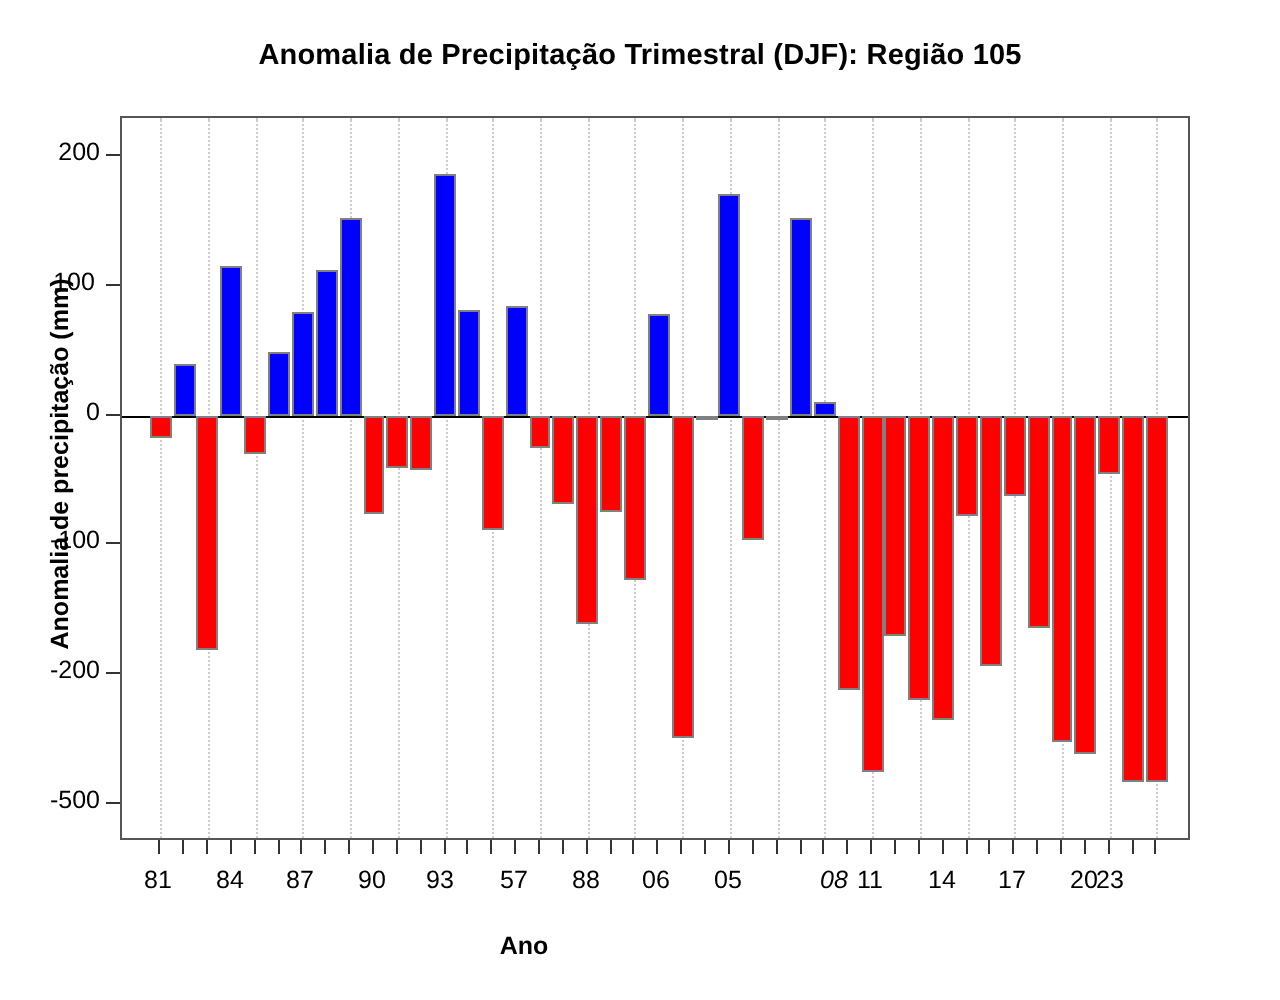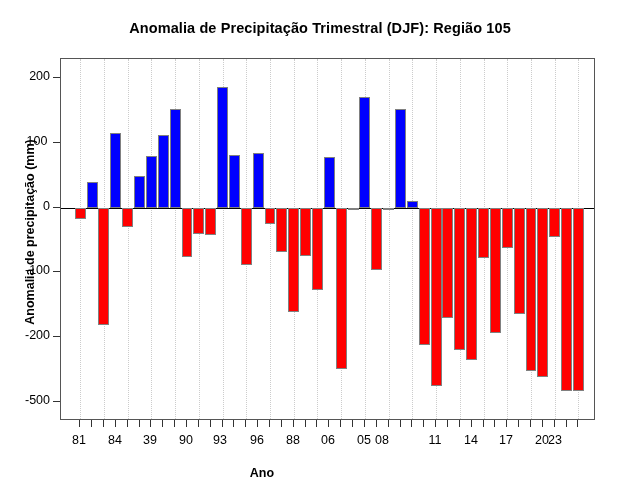--- a/index.html
+++ b/index.html
@@ -225,49 +225,49 @@
     <div class="ytick-label" style="left: 0px; width: 50px; top: 392.607px;">-500</div>
     <div class="xtick-mark" style="left: 79px;"></div>
     <div class="xtick-label" style="left: 79px;">81</div>
     <div class="xtick-mark" style="left: 91px;"></div>
     <div class="xtick-mark" style="left: 103px;"></div>
     <div class="xtick-mark" style="left: 115px;"></div>
     <div class="xtick-label" style="left: 115px;">84</div>
     <div class="xtick-mark" style="left: 127px;"></div>
     <div class="xtick-mark" style="left: 139px;"></div>
     <div class="xtick-mark" style="left: 150px;"></div>
-    <div class="xtick-label" style="left: 150px;">39</div>
+    <div class="xtick-label" style="left: 150px;">87</div>
     <div class="xtick-mark" style="left: 162px;"></div>
     <div class="xtick-mark" style="left: 174px;"></div>
     <div class="xtick-mark" style="left: 186px;"></div>
     <div class="xtick-label" style="left: 186px;">90</div>
     <div class="xtick-mark" style="left: 198px;"></div>
     <div class="xtick-mark" style="left: 210px;"></div>
     <div class="xtick-mark" style="left: 222px;"></div>
     <div class="xtick-label" style="left: 220px;">93</div>
     <div class="xtick-mark" style="left: 233px;"></div>
     <div class="xtick-mark" style="left: 245px;"></div>
     <div class="xtick-mark" style="left: 257px;"></div>
-    <div class="xtick-label" style="left: 257px;">96</div>
+    <div class="xtick-label" style="left: 257px;">57</div>
     <div class="xtick-mark" style="left: 269px;"></div>
     <div class="xtick-mark" style="left: 281px;"></div>
     <div class="xtick-mark" style="left: 293px;"></div>
     <div class="xtick-label" style="left: 293px;">88</div>
     <div class="xtick-mark" style="left: 305px;"></div>
     <div class="xtick-mark" style="left: 316px;"></div>
     <div class="xtick-mark" style="left: 328px;"></div>
     <div class="xtick-label" style="left: 328px;">06</div>
     <div class="xtick-mark" style="left: 340px;"></div>
     <div class="xtick-mark" style="left: 352px;"></div>
     <div class="xtick-mark" style="left: 364px;"></div>
     <div class="xtick-label" style="left: 364px;">05</div>
     <div class="xtick-mark" style="left: 376px;"></div>
     <div class="xtick-mark" style="left: 388px;"></div>
     <div class="xtick-mark" style="left: 400px;"></div>
-    <div class="xtick-label" style="left: 382px;">08</div>
+    <div class="xtick-label" style="left: 417px; font-style: italic;">08</div>
     <div class="xtick-mark" style="left: 411px;"></div>
     <div class="xtick-mark" style="left: 423px;"></div>
     <div class="xtick-mark" style="left: 435px;"></div>
     <div class="xtick-label" style="left: 435px;">11</div>
     <div class="xtick-mark" style="left: 447px;"></div>
     <div class="xtick-mark" style="left: 459px;"></div>
     <div class="xtick-mark" style="left: 471px;"></div>
     <div class="xtick-label" style="left: 471px;">14</div>
     <div class="xtick-mark" style="left: 483px;"></div>
     <div class="xtick-mark" style="left: 494px;"></div>

